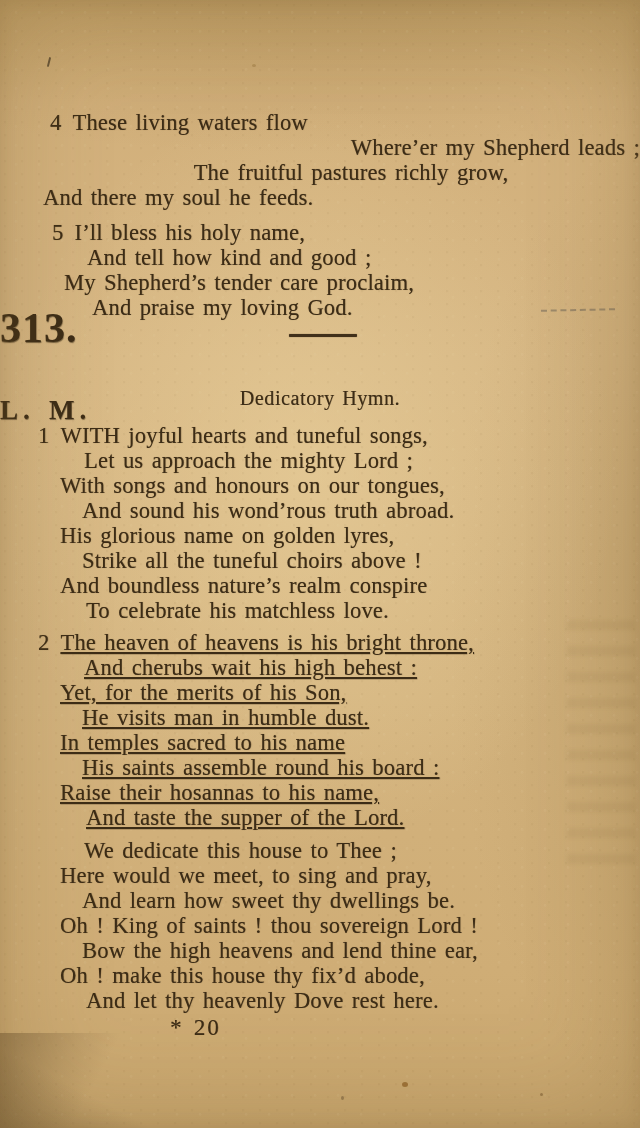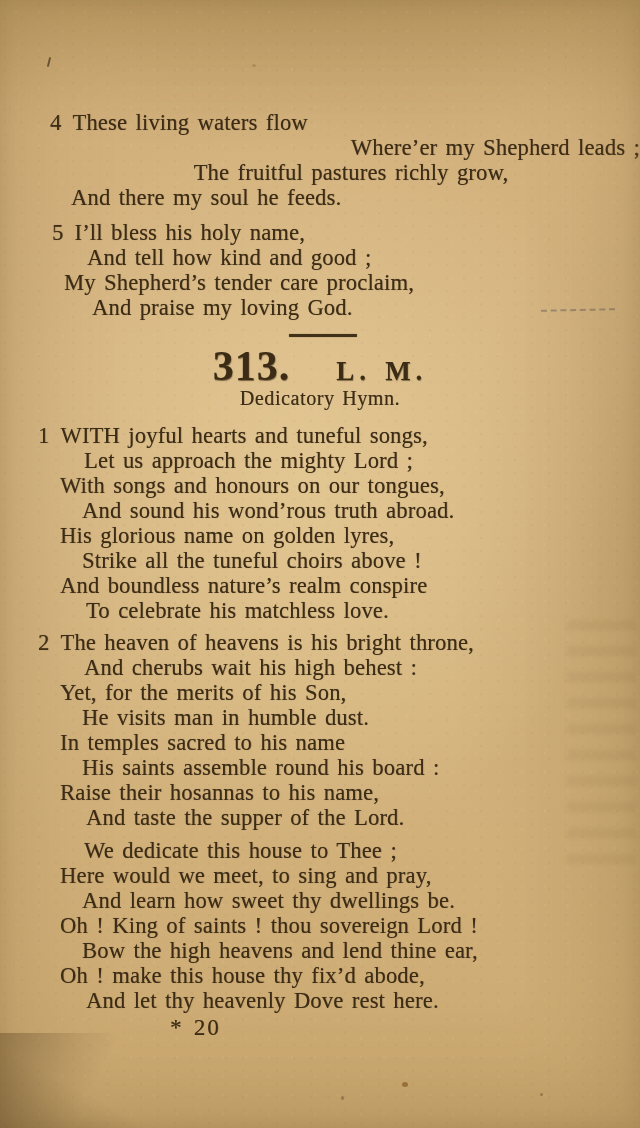--- a/index.html
+++ b/index.html
@@ -24,38 +24,38 @@
   .content{position:absolute;left:0;top:4px;width:640px;}
   .txt{font-size:22.5px;letter-spacing:.2px;word-spacing:2.5px;
        text-shadow:0.4px 0.4px 0.7px rgba(62,46,24,.55);}
   .line{line-height:25px;white-space:nowrap;}
   .vnum{display:inline-block;margin-right:11px;}
 
   
   .pv4 {margin-top:106px;}
   .pv5 {margin-top:10px;}
   .pv4 .l1{margin-left:50px;} .pv4 .l2{margin-left:86px;text-align:right;}
-  .pv4 .l3{margin-left:62px;text-align:center;} .pv4 .l4{margin-left:71px;}
+  .pv4 .l3{margin-left:62px;text-align:center;} .pv4 .l4{margin-left:43px;}
   .pv5 .l1{margin-left:52px;} .pv5 .l2{margin-left:87px;}
   .pv5 .l3{margin-left:64px;} .pv5 .l4{margin-left:92px;}
 
   .rule{margin:14px 0 0 289px;width:68px;height:3px;background:#41301a;border-radius:1px;
         box-shadow:0 0 1px rgba(65,48,26,.8);}
 
   .head-row{margin-top:8px;height:42px;display:flex;justify-content:center;
-            align-items:baseline;gap:46px;}
+            align-items:baseline;gap:46px;flex-direction:column;}
   .hymn-number{font-size:42px;font-weight:bold;letter-spacing:1px;line-height:42px;
                text-shadow:0.6px 0.6px 1px rgba(52,38,18,.6);}
   .hymn-meter{font-size:27px;font-weight:bold;letter-spacing:5px;
               text-shadow:0.5px 0.5px 0.8px rgba(52,38,18,.55);}
   .hymn-title{margin-top:0;text-align:center;font-size:20px;letter-spacing:.6px;
               word-spacing:2px;text-shadow:0.4px 0.4px 0.6px rgba(62,46,24,.5);}
 
   .verse.v1{margin-top:13px;}
-  .verse.v2{margin-top:7px;}
+  .verse.v2{margin-top:7px;text-decoration:underline;}
   .verse.v3{margin-top:8px;}
   .verse .l1{margin-left:38px;} .verse .l2{margin-left:84px;}
   .verse .l3{margin-left:60px;} .verse .l4{margin-left:82px;}
   .verse .l5{margin-left:60px;} .verse .l6{margin-left:82px;}
   .verse .l7{margin-left:60px;} .verse .l8{margin-left:86px;}
 
   .footer{margin:2px 0 0 170px;font-size:23px;letter-spacing:2px;
           text-shadow:0.4px 0.4px 0.6px rgba(62,46,24,.5);}
 
   

